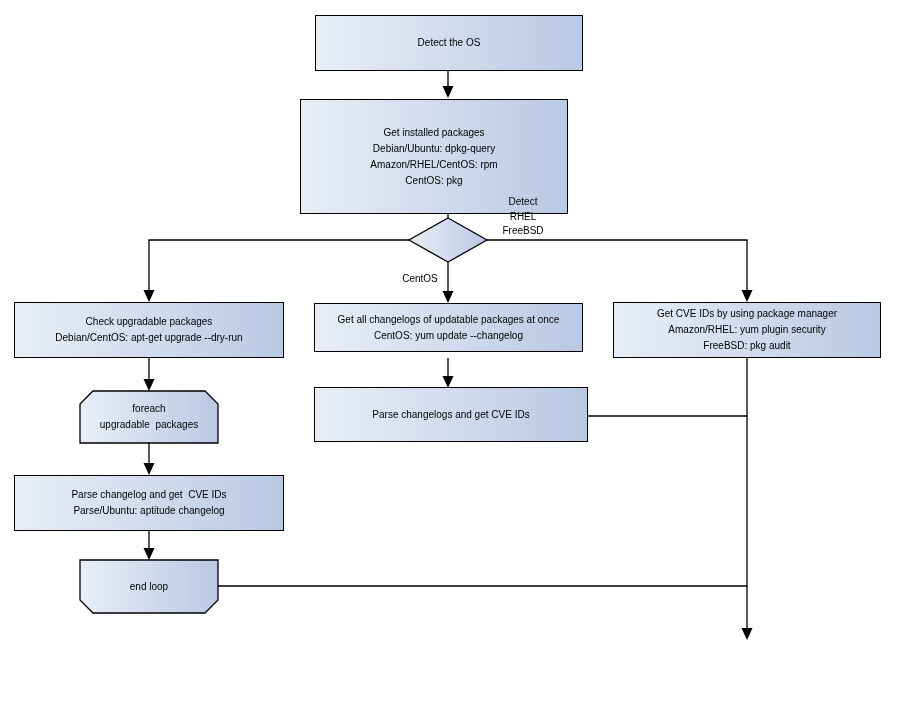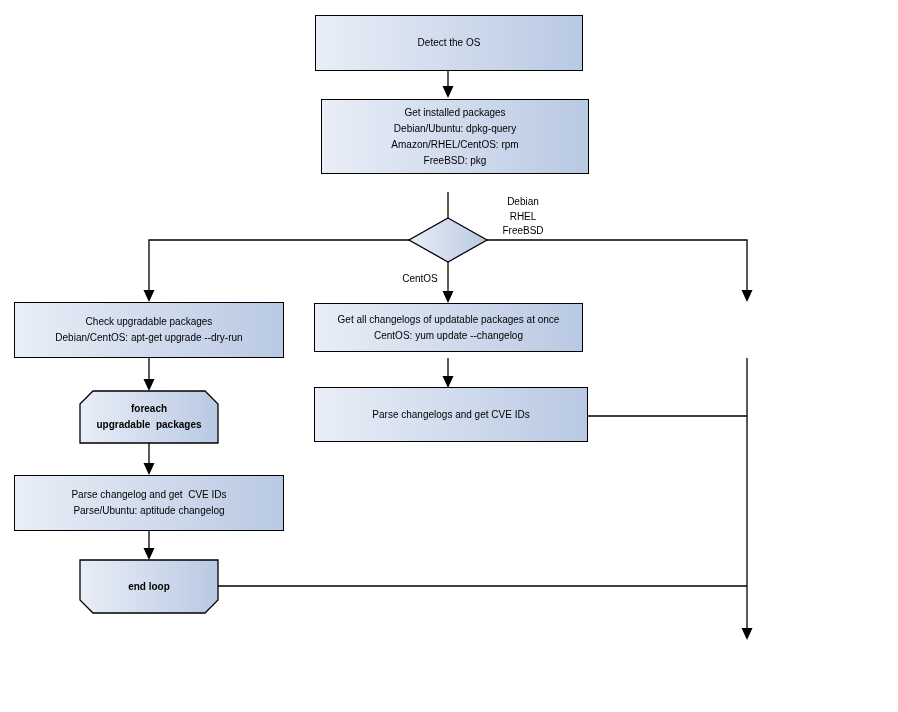--- a/index.html
+++ b/index.html
@@ -32,21 +32,21 @@
     justify-content: center;
     align-items: center;
     text-align: center;
     line-height: 16px;
     box-sizing: border-box;
   }
   .rect {
     background: linear-gradient(90deg, var(--node-fill-light, #e9eef7) 0%, var(--node-fill-dark, #b9c9e3) 100%);
     border: 1.3px solid var(--node-border, #000);
   }
-  .shape-label { background: transparent; font-weight: bold; }
+  .shape-label { background: transparent; }
   .edge-label {
     position: absolute;
     text-align: center;
     line-height: 14.5px;
   }
   .line { white-space: pre; }
 </style>
 </head>
 <body>
 
@@ -108,30 +108,30 @@
 
     <polygon class="shape" points="448,218 487,240 448,262 409,240"></polygon>
     <polygon class="shape" points="80,404 93,391 205,391 218,404 218,443 80,443"></polygon>
     <polygon class="shape" points="80,560 218,560 218,600 205,613 93,613 80,600"></polygon>
   </svg>
 
   <div class="node rect" style="left:315px;top:15px;width:268px;height:56px">
       <div class="line">Detect the OS</div>
     </div>
 
-  <div class="node rect" style="left:321px;top:99px;width:268px;height:75px">
+  <div class="node rect" style="left:300px;top:99px;width:268px;height:115px">
       <div class="line">Get installed packages</div>
       <div class="line">Debian/Ubuntu: dpkg-query</div>
       <div class="line">Amazon/RHEL/CentOS: rpm</div>
-      <div class="line">FreeBSD: pkg</div>
+      <div class="line">CentOS: pkg</div>
     </div>
 
 
   <div class="edge-label" style="left:473px;top:195px;width:100px">
-      <div class="line">Debian</div>
+      <div class="line">Detect</div>
       <div class="line">RHEL</div>
       <div class="line">FreeBSD</div>
     </div>
 
   <div class="edge-label" style="left:370px;top:272px;width:100px">
       <div class="line">CentOS</div>
     </div>
 
   <div class="node rect" style="left:14px;top:302px;width:270px;height:56px">
       <div class="line">Check upgradable packages</div>
@@ -154,15 +154,20 @@
 
   <div class="node rect" style="left:314px;top:303px;width:269px;height:49px">
       <div class="line">Get all changelogs of updatable packages at once</div>
       <div class="line">CentOS: yum update --changelog</div>
     </div>
 
   <div class="node rect" style="left:314px;top:387px;width:274px;height:55px">
       <div class="line">Parse changelogs and get CVE IDs</div>
     </div>
 
+  <div class="node rect" style="left:613px;top:302px;width:268px;height:56px">
+      <div class="line">Get CVE IDs by using package manager</div>
+      <div class="line">Amazon/RHEL: yum plugin security</div>
+      <div class="line">FreeBSD: pkg audit</div>
+    </div>
 
 
 </div>
 
 </body></html>

